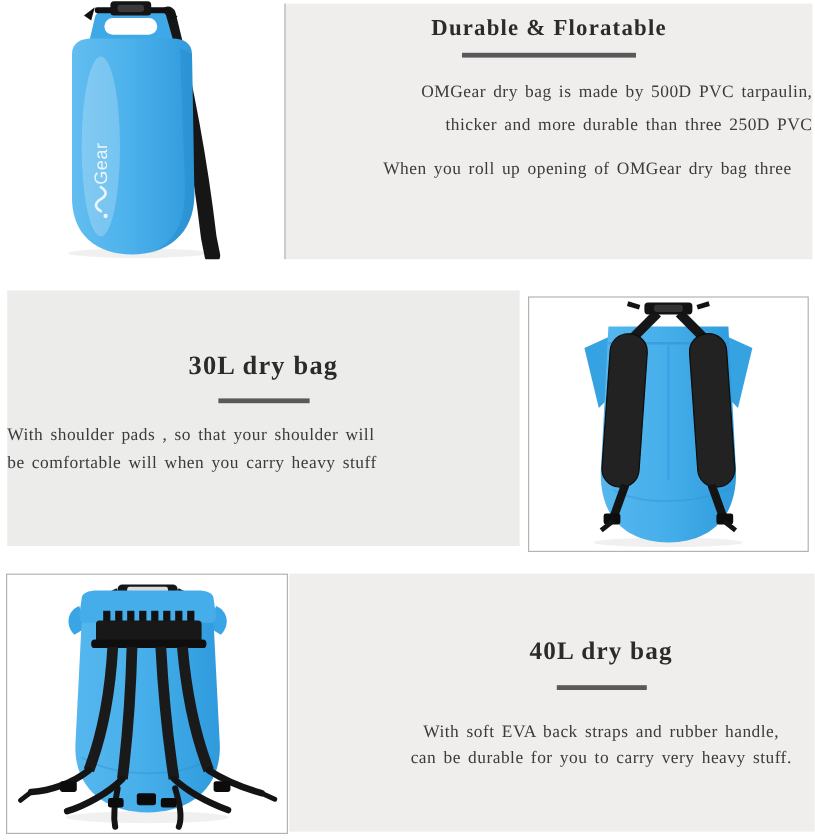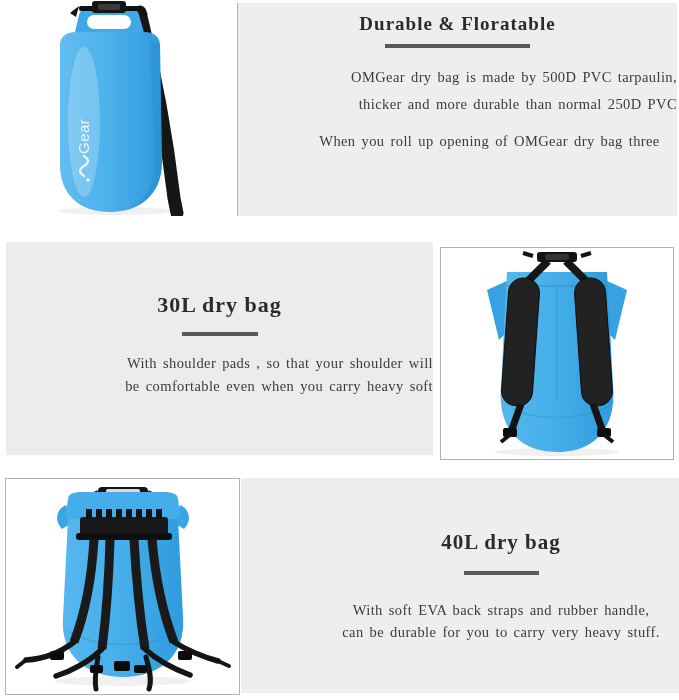--- a/index.html
+++ b/index.html
@@ -22,21 +22,21 @@
   .h-top{margin-top:10px;font-size:19px;}
   .h-mid{margin-top:50px;font-size:22px;}
   .h-bot{margin-top:52px;font-size:21px;}
   .divider{height:4px;background:#59595b;margin:9px auto 0 auto;}
   .div-top{width:145px;}
   .div-mid{width:76px;margin-top:14px;}
   .div-bot{width:75px;margin-top:16px;}
   .body-text{font-size:14.5px;color:#3b3b3b;letter-spacing:0.4px;word-spacing:2px;}
   .para-left{margin:16px 0 0 64px;line-height:27px;text-align:right;}
   .para-left2{margin:10px 0 0 64px;line-height:27px;text-align:center;}
-  .para-center{margin-top:16px;line-height:23px;text-align:right;}
+  .para-center{margin-top:16px;line-height:23px;text-align:left;}
   .para-center40{margin-top:24px;line-height:22px;text-align:center;}
   svg{display:block;}
 </style>
 </head>
 <body>
 
 <div id="stage">
 
   <div class="abs img-top">
     <svg width="237" height="216" viewBox="0 0 237 216">
@@ -67,33 +67,33 @@
         <circle cx="36" cy="136" r="1.8" fill="#eaf6fd"></circle>
       </g>
     </svg>
   </div>
 
   <div class="abs panel panel-top">
     <div class="heading h-top">Durable &amp; Floratable</div>
     <div class="divider div-top"></div>
     <div class="body-text para-left">
       <div>OMGear dry bag is made by 500D PVC tarpaulin,</div>
-      <div>thicker and more durable than normal 250D PVC</div>
+      <div>thicker and more durable than three 250D PVC</div>
     </div>
     <div class="body-text para-left2">
       <div>When you roll up opening of OMGear dry bag three</div>
     </div>
   </div>
 
   <div class="abs panel-mid panel-30">
     <div class="heading h-mid">30L dry bag</div>
     <div class="divider div-mid"></div>
     <div class="body-text para-center">
       <div>With shoulder pads , so that your shoulder will</div>
-      <div>be comfortable even when you carry heavy soft</div>
+      <div>be comfortable will when you carry heavy stuff</div>
     </div>
   </div>
 
   <div class="abs imgbox img-mid">
     <svg width="232" height="211" viewBox="0 0 232 211">
       <defs>
         <linearGradient id="gb2" x1="0" y1="0" x2="1" y2="0">
           <stop offset="0" stop-color="#56b7ee"></stop>
           <stop offset="0.5" stop-color="#45aeea"></stop>
           <stop offset="1" stop-color="#2f9bdd"></stop>

